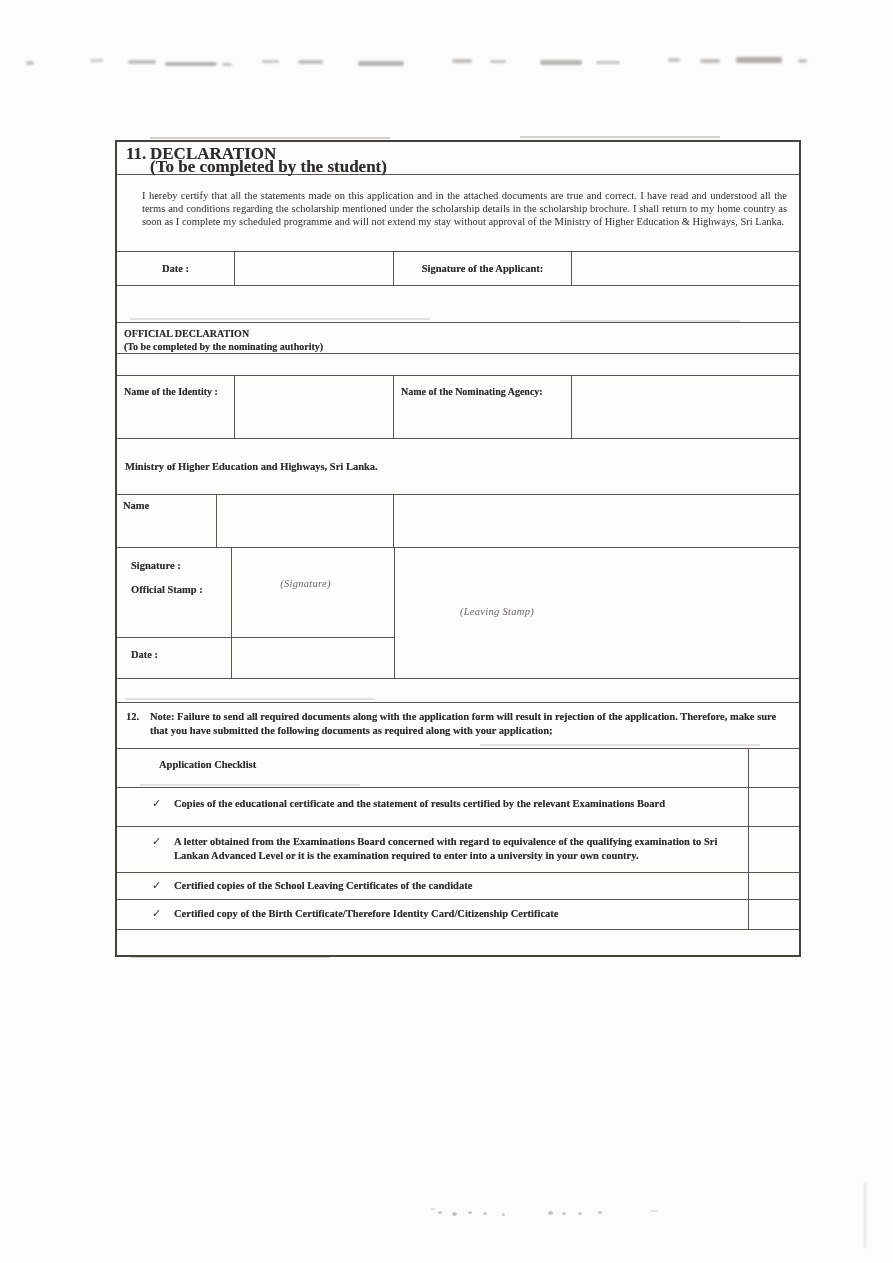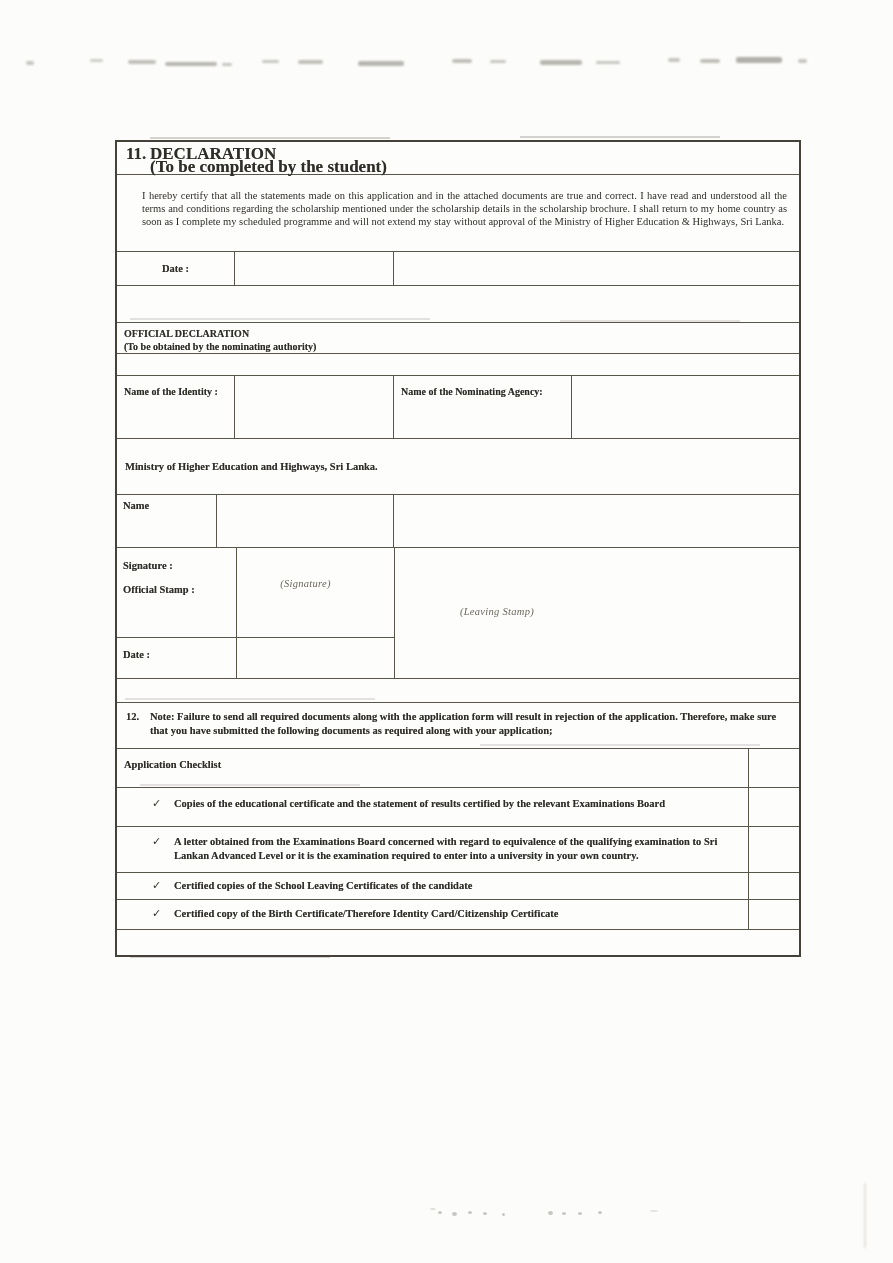--- a/index.html
+++ b/index.html
@@ -46,32 +46,32 @@
   .pad-top-lbl{padding:10px 0 0 7px;display:block;}
   
   .r-nominate{height:56px;display:block;padding:12px 8px 0 8px;line-height:14px;}
   .nom-line1{display:flex;align-items:baseline;}
   .leader{flex:1;border-bottom:2px dotted #3f3b33;margin:0 6px 3px 6px;height:0;align-self:flex-end;opacity:.8;}
   .nom-line2{margin-top:9px;}
   
   .r-namepos{height:53px;}
   
   .r-sig{height:131px;display:block;}
-  .sig-left{position:absolute;left:0;top:0;bottom:0;width:120px;border-right:1px solid #5a554b;box-sizing:border-box;}
+  .sig-left{position:absolute;left:8px;top:0;bottom:0;width:107px;border-right:1px solid #5a554b;box-sizing:border-box;}
   .sig-mid-divider{position:absolute;left:277px;top:0;bottom:0;width:1px;background:#5a554b;}
   .sig-hline{position:absolute;left:0;top:89px;width:278px;height:1px;background:#5a554b;}
   .ph{font-style:italic;color:#6b675c;font-size:10.5px;letter-spacing:.3px;filter:blur(.3px);}
   .r-blank24{height:24px;}
   
   .r-note{height:46px;padding:7px 10px 0 9px;line-height:13.5px;display:flex;}
   .r-note .num{width:24px;}
   .r-note .txt{flex:1;}
   
   .r-checkhdr{height:39px;}
-  .chk-main{flex:1;border-right:1px solid #5a554b;box-sizing:border-box;}
+  .chk-main{flex:1;border-right:1px solid #5a554b;box-sizing:border-box;padding-left:35px;}
   .chk-side{width:50px;}
   .chk-title{display:block;padding:10px 0 0 7px;}
   .item-main{flex:1;border-right:1px solid #5a554b;box-sizing:border-box;display:flex;}
   .item-check{margin-left:35px;width:22px;font-size:11px;color:#33302a;}
   .item-text{width:565px;line-height:13.5px;}
   .pt8{padding-top:8px;} .pt9{padding-top:9px;} .pt6{padding-top:6px;} .pt7{padding-top:7px;}
   .h39{height:39px;} .h46{height:46px;} .h27{height:27px;} .h30{height:30px;}
 </style>
 </head>
 <body>
@@ -115,28 +115,29 @@
       <span>DECLARATION</span><br>
       <span>(To be completed by the student)</span>
     </span>
   </div>
 
   <div class="row para">I hereby certify that all the statements made on this application and in the attached documents are true and correct. I have read and understood all the terms and conditions regarding the scholarship mentioned under the scholarship details in the scholarship brochure. I shall return to my home country as soon as I complete my scheduled programme and will not extend my stay without approval of the Ministry of Higher Education &amp; Highways, Sri Lanka.</div>
 
   <div class="row r-date">
     <div class="c w118 cell-lbl-center bold fs105">Date :</div>
     <div class="c w159"></div>
+    <div class="c w178 cell-lbl-center bold fs105">Signature of the Applicant:</div>
     <div class="c flexfill"></div>
   </div>
 
   <div class="row r-blank37"></div>
 
   <div class="row r-official bold fs10">
     <span>OFFICIAL DECLARATION</span><br>
-    <span>(To be obtained by the nominating authority)</span>
+    <span>(To be completed by the nominating authority)</span>
   </div>
 
   <div class="row r-blank22"></div>
 
   <div class="row r-country">
     <div class="c w118 pad-top-lbl bold fs10">Name of the Identity :</div>
     <div class="c w159"></div>
     <div class="c w178 pad-top-lbl bold fs10">Name of the Nominating Agency:</div>
     <div class="c flexfill"></div>
   </div>

